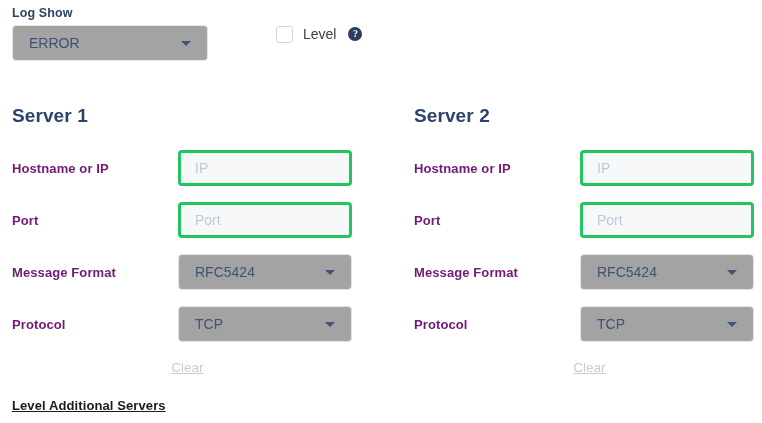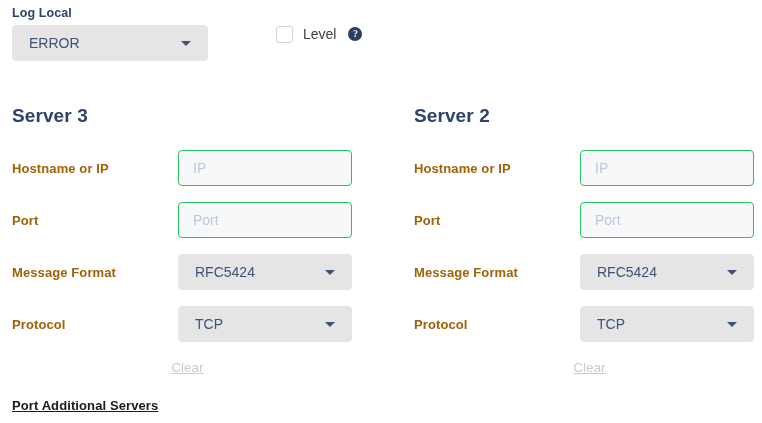--- a/index.html
+++ b/index.html
@@ -28,21 +28,21 @@
     font-size: 12.5px;
     font-weight: bold;
     color: #2e4369;
     letter-spacing: 0.1px;
     line-height: 15px;
     margin-bottom: 4px;
   }
   .select-box {
     position: relative;
     box-sizing: border-box;
-    background: #e5e5e5;
+    background: #a3a3a3;
     border: 1px solid #e2e5e9;
     border-radius: 4px;
     height: 36px;
     display: flex;
     align-items: center;
     padding: 0 26px 0 16px;
     font-size: 14px;
     color: #3d5274;
     cursor: pointer;
     user-select: none;
@@ -121,35 +121,35 @@
   .row {
     position: relative;
     height: 36px;
     margin-bottom: 16px;
     display: flex;
     align-items: center;
   }
   .row-label {
     font-size: 13px;
     font-weight: bold;
-    color: #a16207;
+    color: #701a75;
     letter-spacing: 0.1px;
     width: 166px;
     flex: 0 0 auto;
   }
   .control {
     width: 174px;
     flex: 0 0 auto;
   }
   .text-input {
     box-sizing: border-box;
     width: 174px;
     height: 36px;
     background: #f7f8f9;
-    border: 1px solid #22c55e;
+    border: 3px solid #22c55e;
     border-radius: 4px;
     padding: 0 14px;
     font-size: 14px;
     font-family: "Liberation Sans", sans-serif;
     color: #3d5274;
     outline: none;
   }
   .text-input::placeholder {
     color: #bcc9da;
     opacity: 1;
@@ -176,35 +176,35 @@
     color: #1b1b1b;
     text-decoration: underline;
     cursor: pointer;
     letter-spacing: 0.1px;
   }
 </style>
 </head>
 <body>
 
 <div class="loglevel-group">
-  <div class="field-label-top">Log Local</div>
+  <div class="field-label-top">Log Show</div>
   <div class="select-box">
     <span>ERROR</span>
     <span class="caret"></span>
   </div>
 </div>
 
 <div class="local-wrap">
   <div class="checkbox"></div>
   <span class="local-label">Level</span>
   <span class="help-icon">?</span>
 </div>
 
 <div class="col col-1">
-  <div class="server-title">Server 3</div>
+  <div class="server-title">Server 1</div>
 
   <div class="row">
     <div class="row-label">Hostname or IP</div>
     <div class="control">
       <input class="text-input" type="text" placeholder="IP" style="">
     </div>
   </div>
 
   <div class="row">
     <div class="row-label">Port</div>
@@ -273,13 +273,13 @@
         <span class="caret"></span>
       </div>
     </div>
   </div>
 
   <div class="clear-row">
     <span class="clear-link">Clear</span>
   </div>
 </div>
 
-<span class="show-more">Port Additional Servers</span>
+<span class="show-more">Level Additional Servers</span>
 
 </body></html>

